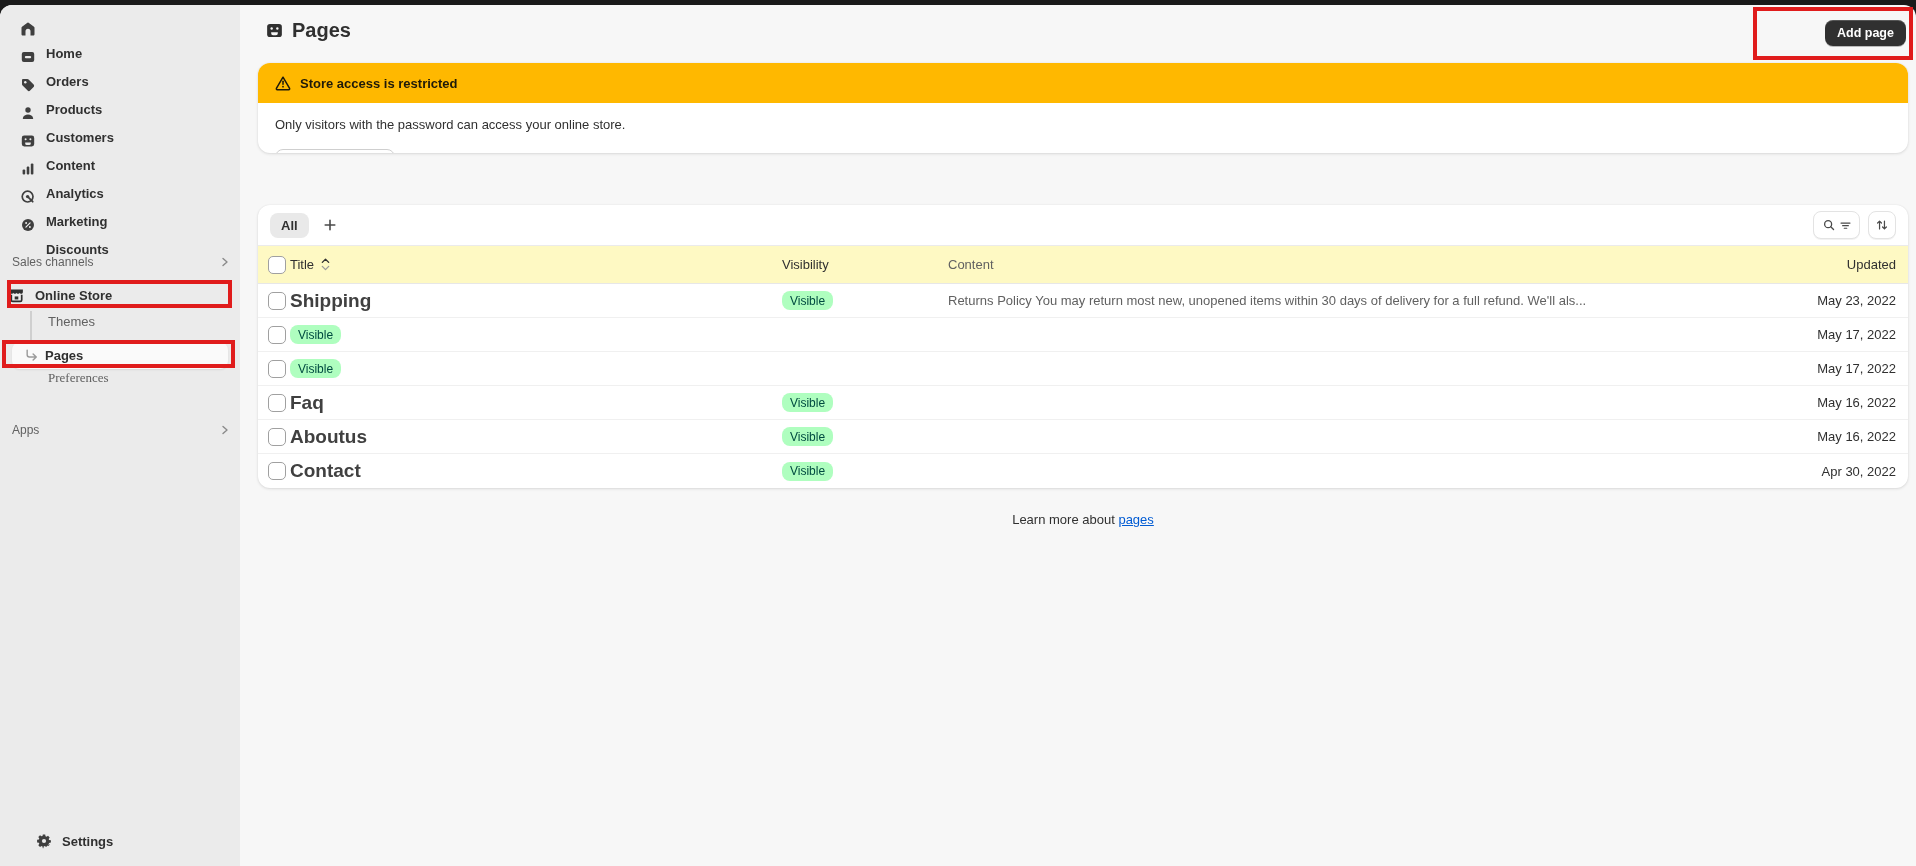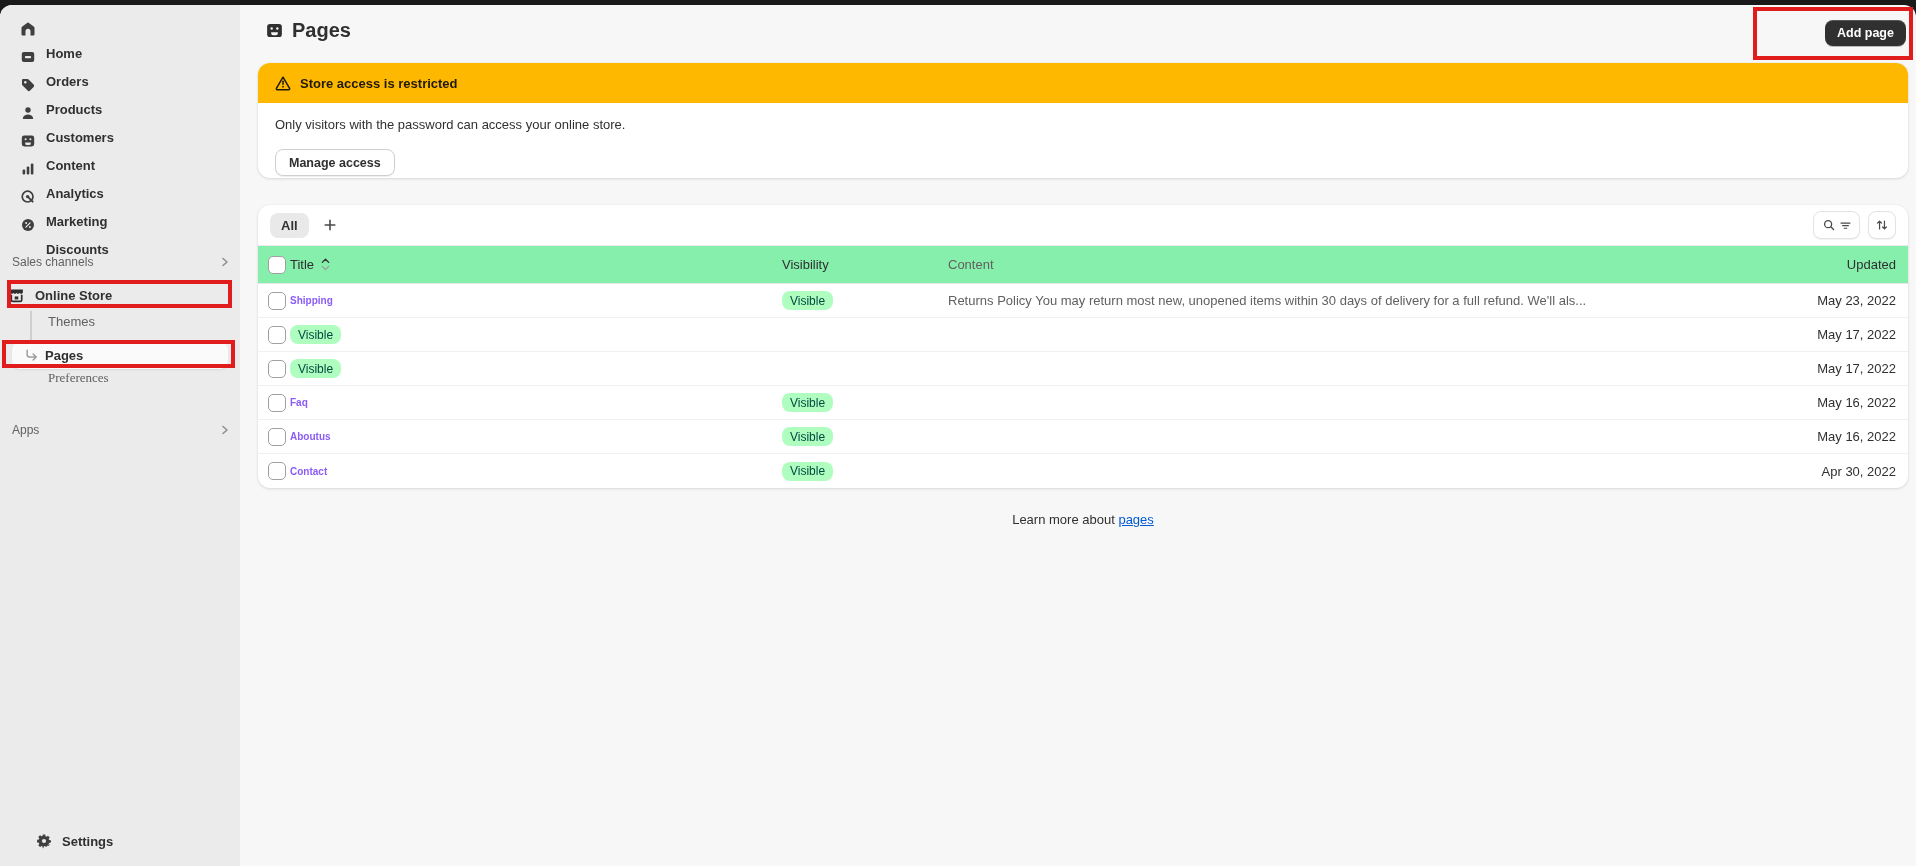--- a/index.html
+++ b/index.html
@@ -65,21 +65,21 @@
   .add-btn {
     position:absolute; left:1585px; top:15px; height:26px; padding:0 12px;
     background:#303030; color:#fff; border:none; border-radius:8px;
     font-family:inherit; font-size:12.5px; font-weight:700; cursor:pointer;
     box-shadow: inset 0 1px 0 rgba(255,255,255,.18), 0 1px 0 rgba(0,0,0,.25);
   }
   .card {
     position:absolute; left:18px; width:1650px; background:#fff; border-radius:12px;
     box-shadow: 0 1px 3px rgba(26,26,26,.12), 0 0 2px rgba(26,26,26,.06);
   }
-  .banner-card { top:58px; height:115px; overflow:hidden; }
+  .banner-card { top:58px; height:90px; overflow:hidden; }
   .banner-head { height:40px; background:#ffb800; display:flex; align-items:center; gap:9px; padding:0 17px; }
   .banner-head .lbl { font-size:13px; font-weight:700; color:#1f1a09; }
   .banner-body { padding:14px 17px 0; }
   .banner-body p { font-size:13px; color:#303030; margin-bottom:17px; }
   .manage-btn {
     height:27px; padding:0 13px; background:#fff; border:1px solid #cfcfcf; border-radius:8px;
     font-family:inherit; font-size:12.5px; font-weight:650; color:#303030; cursor:pointer;
     box-shadow: 0 1px 0 rgba(0,0,0,.06);
   }
   .table-card { top:200px; height:283px; }
@@ -90,29 +90,29 @@
   }
   .tab-add { background:none; border:none; margin-left:13px; cursor:pointer; display:flex; align-items:center; }
   .tabs-actions { margin-left:auto; display:flex; gap:8px; }
   .icon-btn {
     height:28px; border:1px solid #e3e3e3; border-radius:8px; background:#fff; cursor:pointer;
     display:flex; align-items:center; justify-content:center; gap:3px;
     box-shadow:0 1px 0 rgba(0,0,0,.05);
   }
   .icon-btn.wide { width:47px; } .icon-btn.sq { width:28px; }
   .thead {
-    height:38px; display:flex; align-items:center; background:#86efac;
+    height:38px; display:flex; align-items:center; background:#fef9c3;
     border-bottom:1px solid #e7e7e7; font-size:13px; font-weight:500; color:#303030;
   }
   .trow { height:34px; display:flex; align-items:center; border-bottom:1px solid #f0f0f0; cursor:pointer; }
   .trow:last-child { border-bottom:none; }
   .col-check { flex:0 0 32px; padding-left:10px; display:flex; align-items:center; }
   .checkbox { width:18px; height:18px; border:1.7px solid #a0a0a0; border-radius:5px; background:#fff; cursor:pointer; }
   .col-title { flex:0 0 492px; display:flex; align-items:center; gap:7px; }
-  .trow .col-title { font-size:10px; font-weight:650; color:#8b5cf6; }
+  .trow .col-title { font-size:19px; font-weight:650; color:#404040; }
   .col-vis { flex:0 0 166px; }
   .badge {
     display:inline-block; background:#affebf; color:#014b40;
     font-size:12px; font-weight:500; padding:2.5px 8px; border-radius:8px;
   }
   .col-content { flex:1 1 auto; min-width:0; white-space:nowrap; overflow:hidden; text-overflow:clip;
     font-size:13px; color:#616161; }
   .col-updated { flex:0 0 150px; text-align:right; padding-right:12px; font-size:13px; color:#303030; }
   .learn-more { position:absolute; top:507px; left:18px; width:1650px; text-align:center; font-size:13px; color:#303030; }
   .learn-more a { color:#005bd3; text-decoration:underline; cursor:pointer; }

